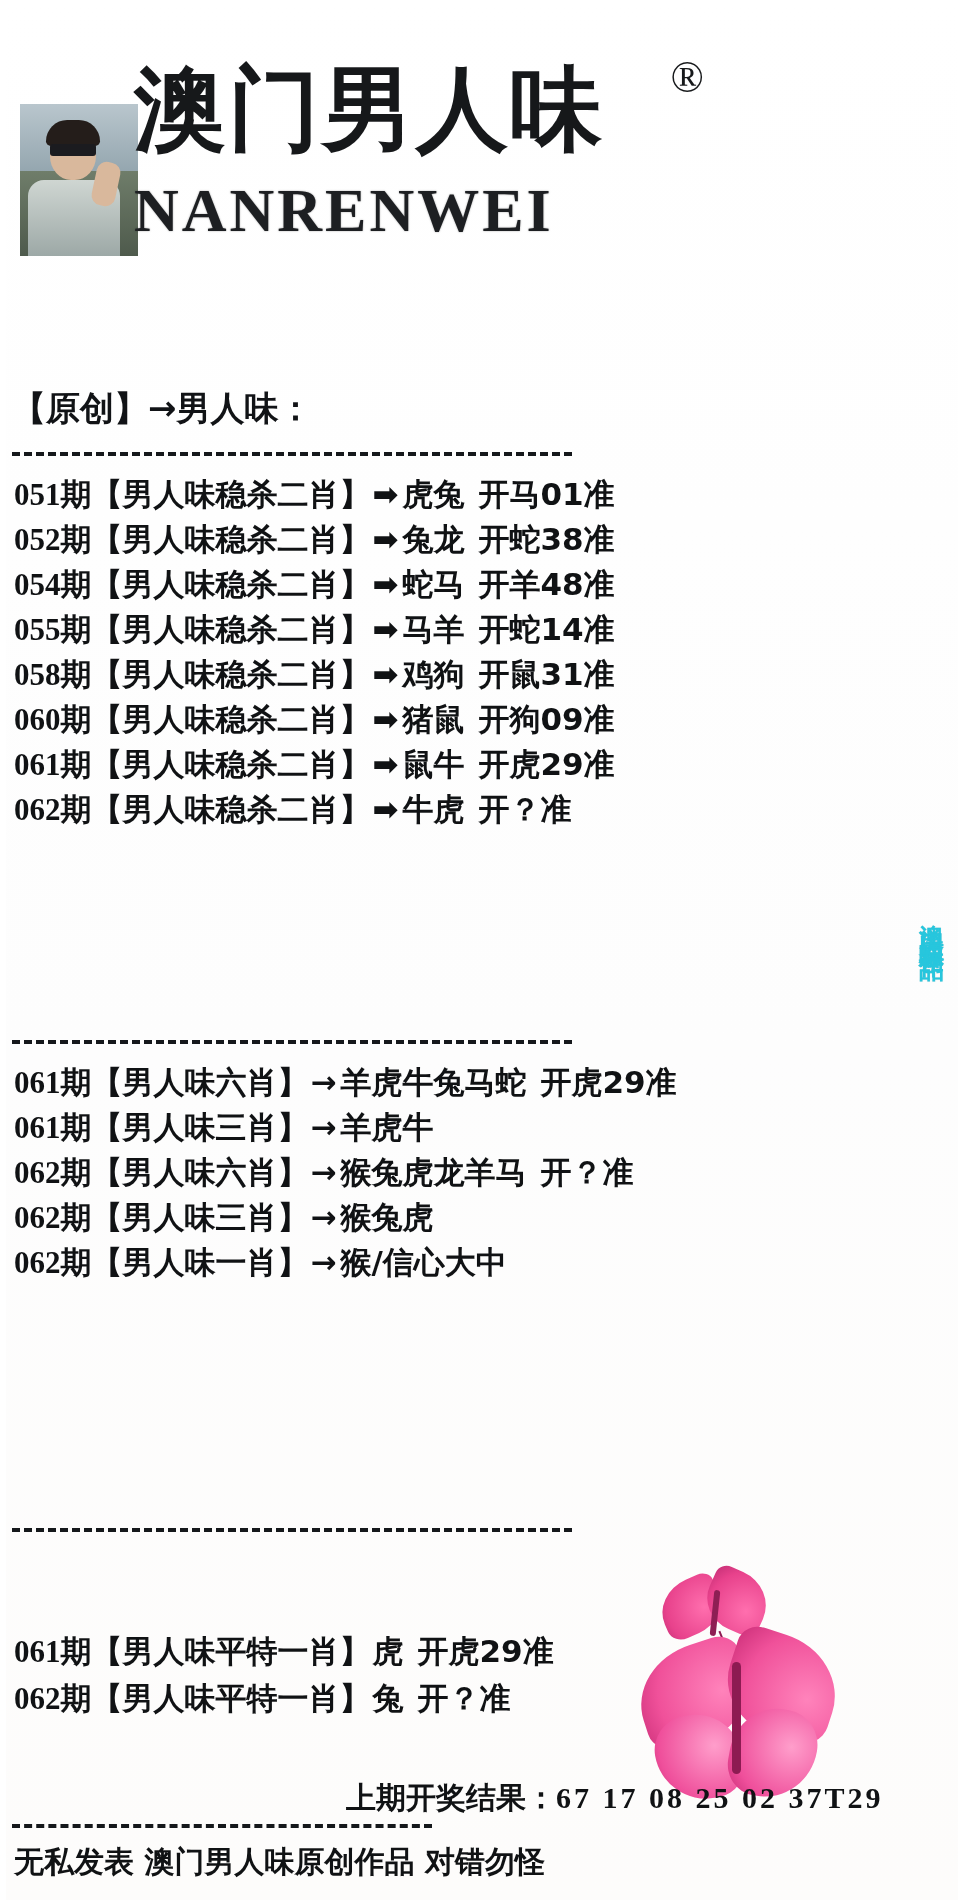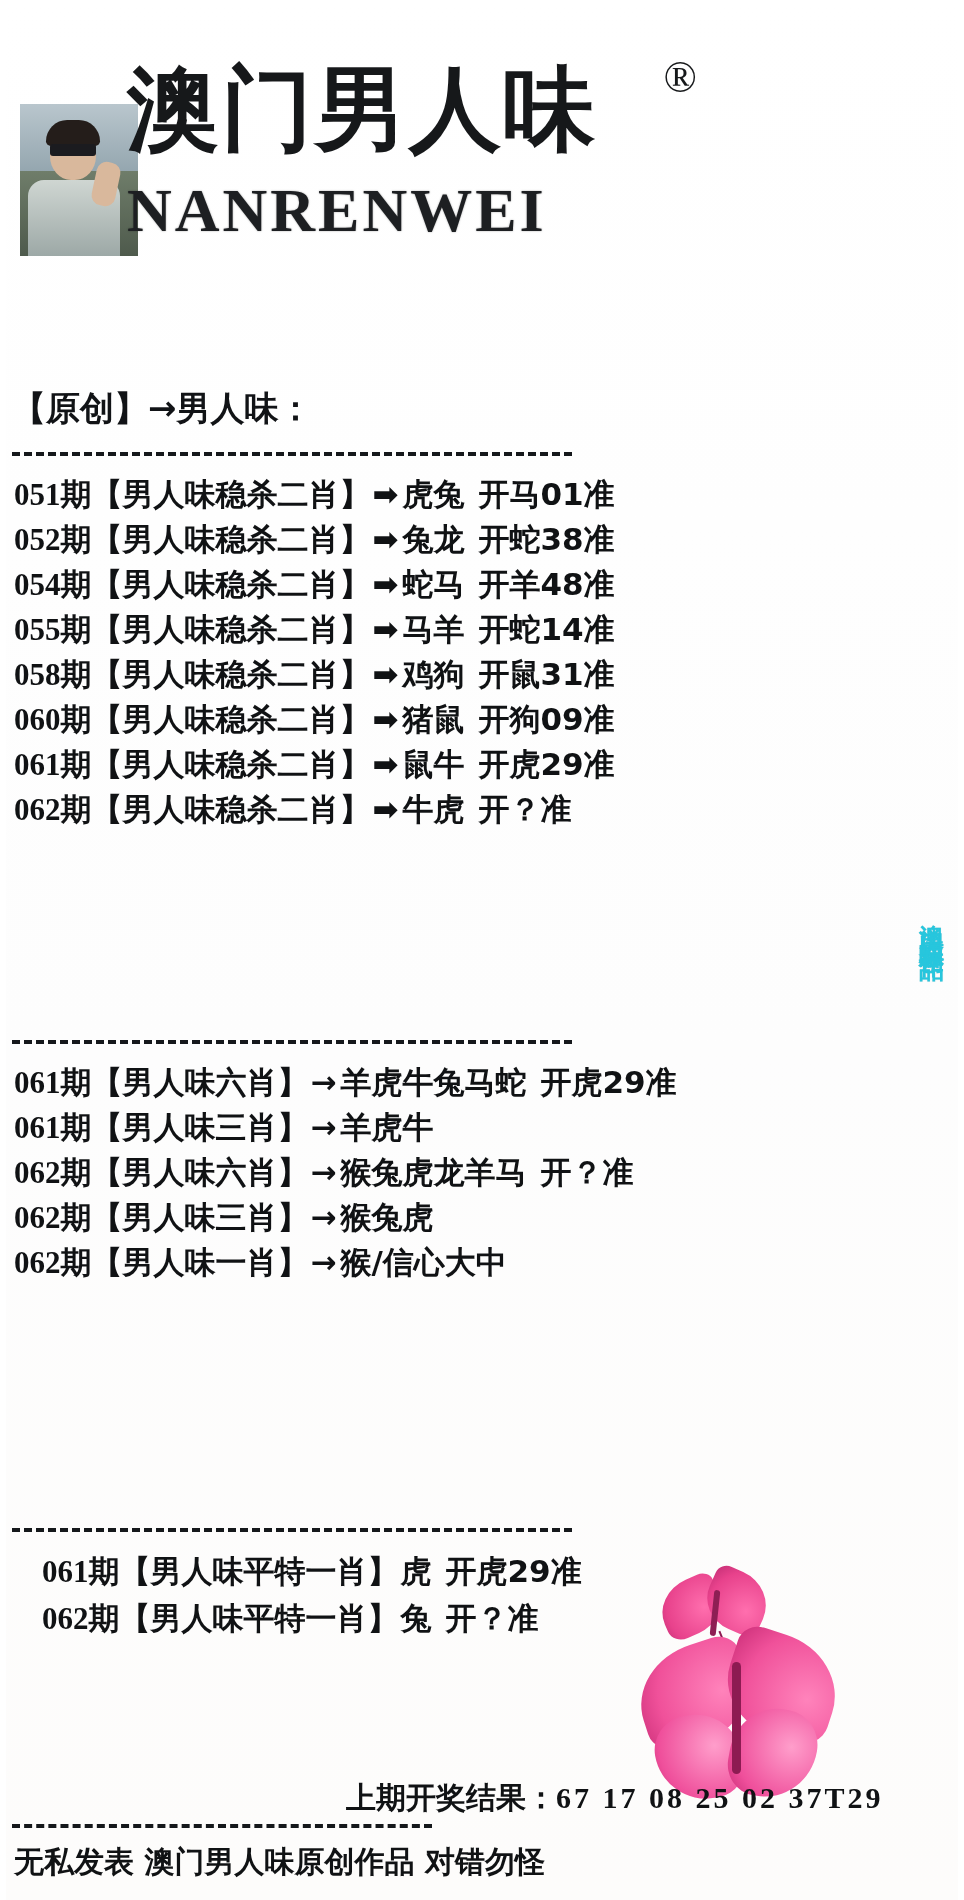--- a/index.html
+++ b/index.html
@@ -81,21 +81,21 @@
     position: absolute;
     left: 74px; top: 58px;
     width: 24px; height: 44px;
     background: #d9b89c;
     border-radius: 10px;
     transform: rotate(12deg);
   }
 
   .brand {
     position: absolute;
-    left: 121px;
+    left: 128px;
     top: 58px;
     width: 690px;
   }
   .brand-cn {
     font-family: "DejaVu Sans", "Liberation Sans", sans-serif;
     font-weight: 700;
     font-size: 92px;
     line-height: 104px;
     color: #16181a;
     letter-spacing: 2px;
@@ -146,21 +146,21 @@
   .divider.d4 { top: 1824px; width: 420px; }
 
   
   .list {
     position: absolute;
     left: 8px;
     right: 8px;
   }
   .list.l1 { top: 472px; }
   .list.l2 { top: 1060px; }
-  .list.l3 { top: 1548px; margin-left: 28px; }
+  .list.l3 { top: 1628px; }
 
   .row {
     font-family: "DejaVu Sans", "Liberation Sans", sans-serif;
     font-weight: 700;
     font-size: 31px;
     line-height: 44px;
     color: #101214;
     white-space: nowrap;
     letter-spacing: 0px;
   }

